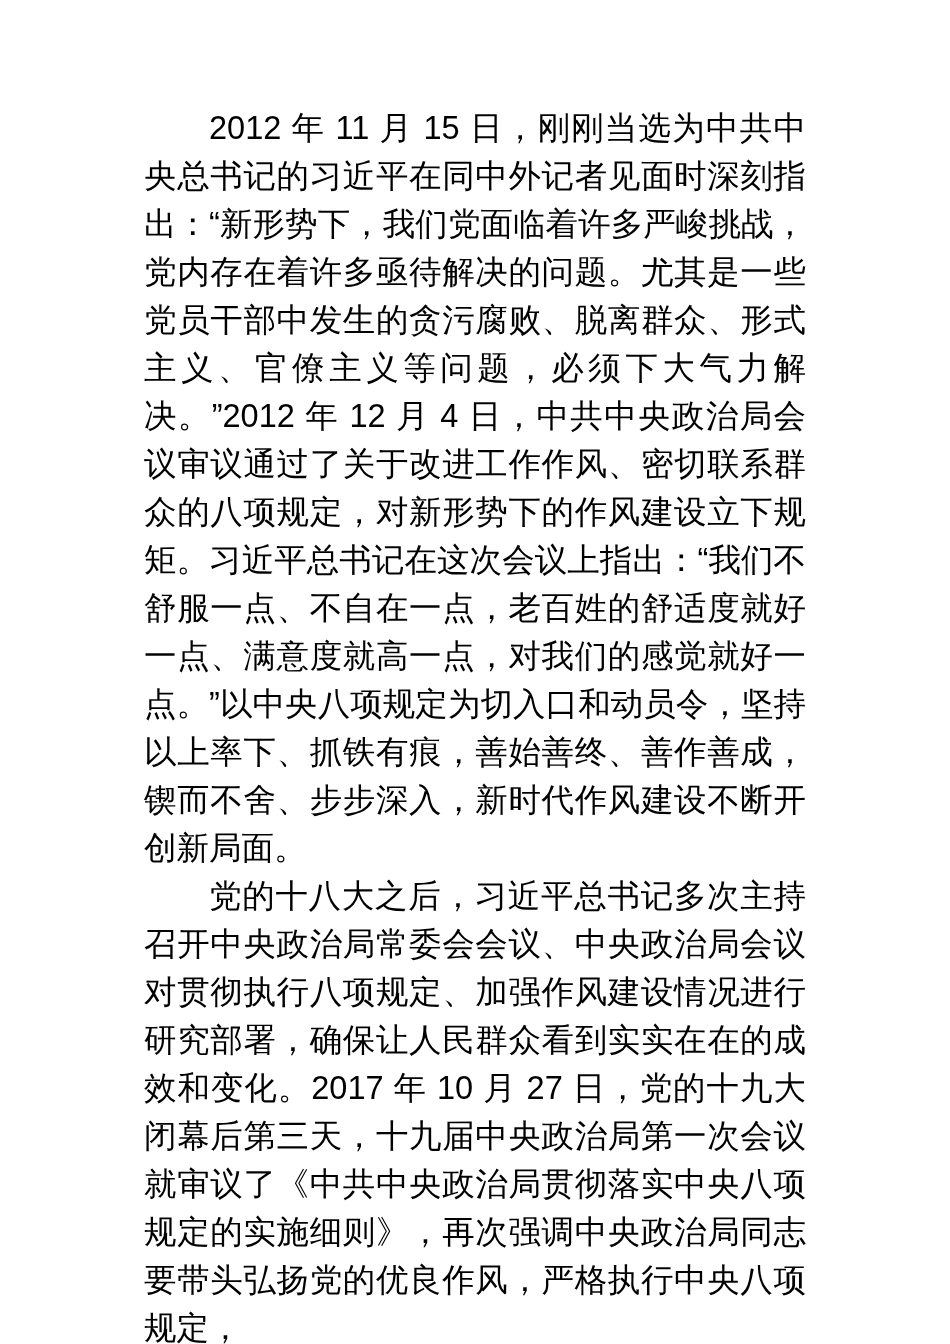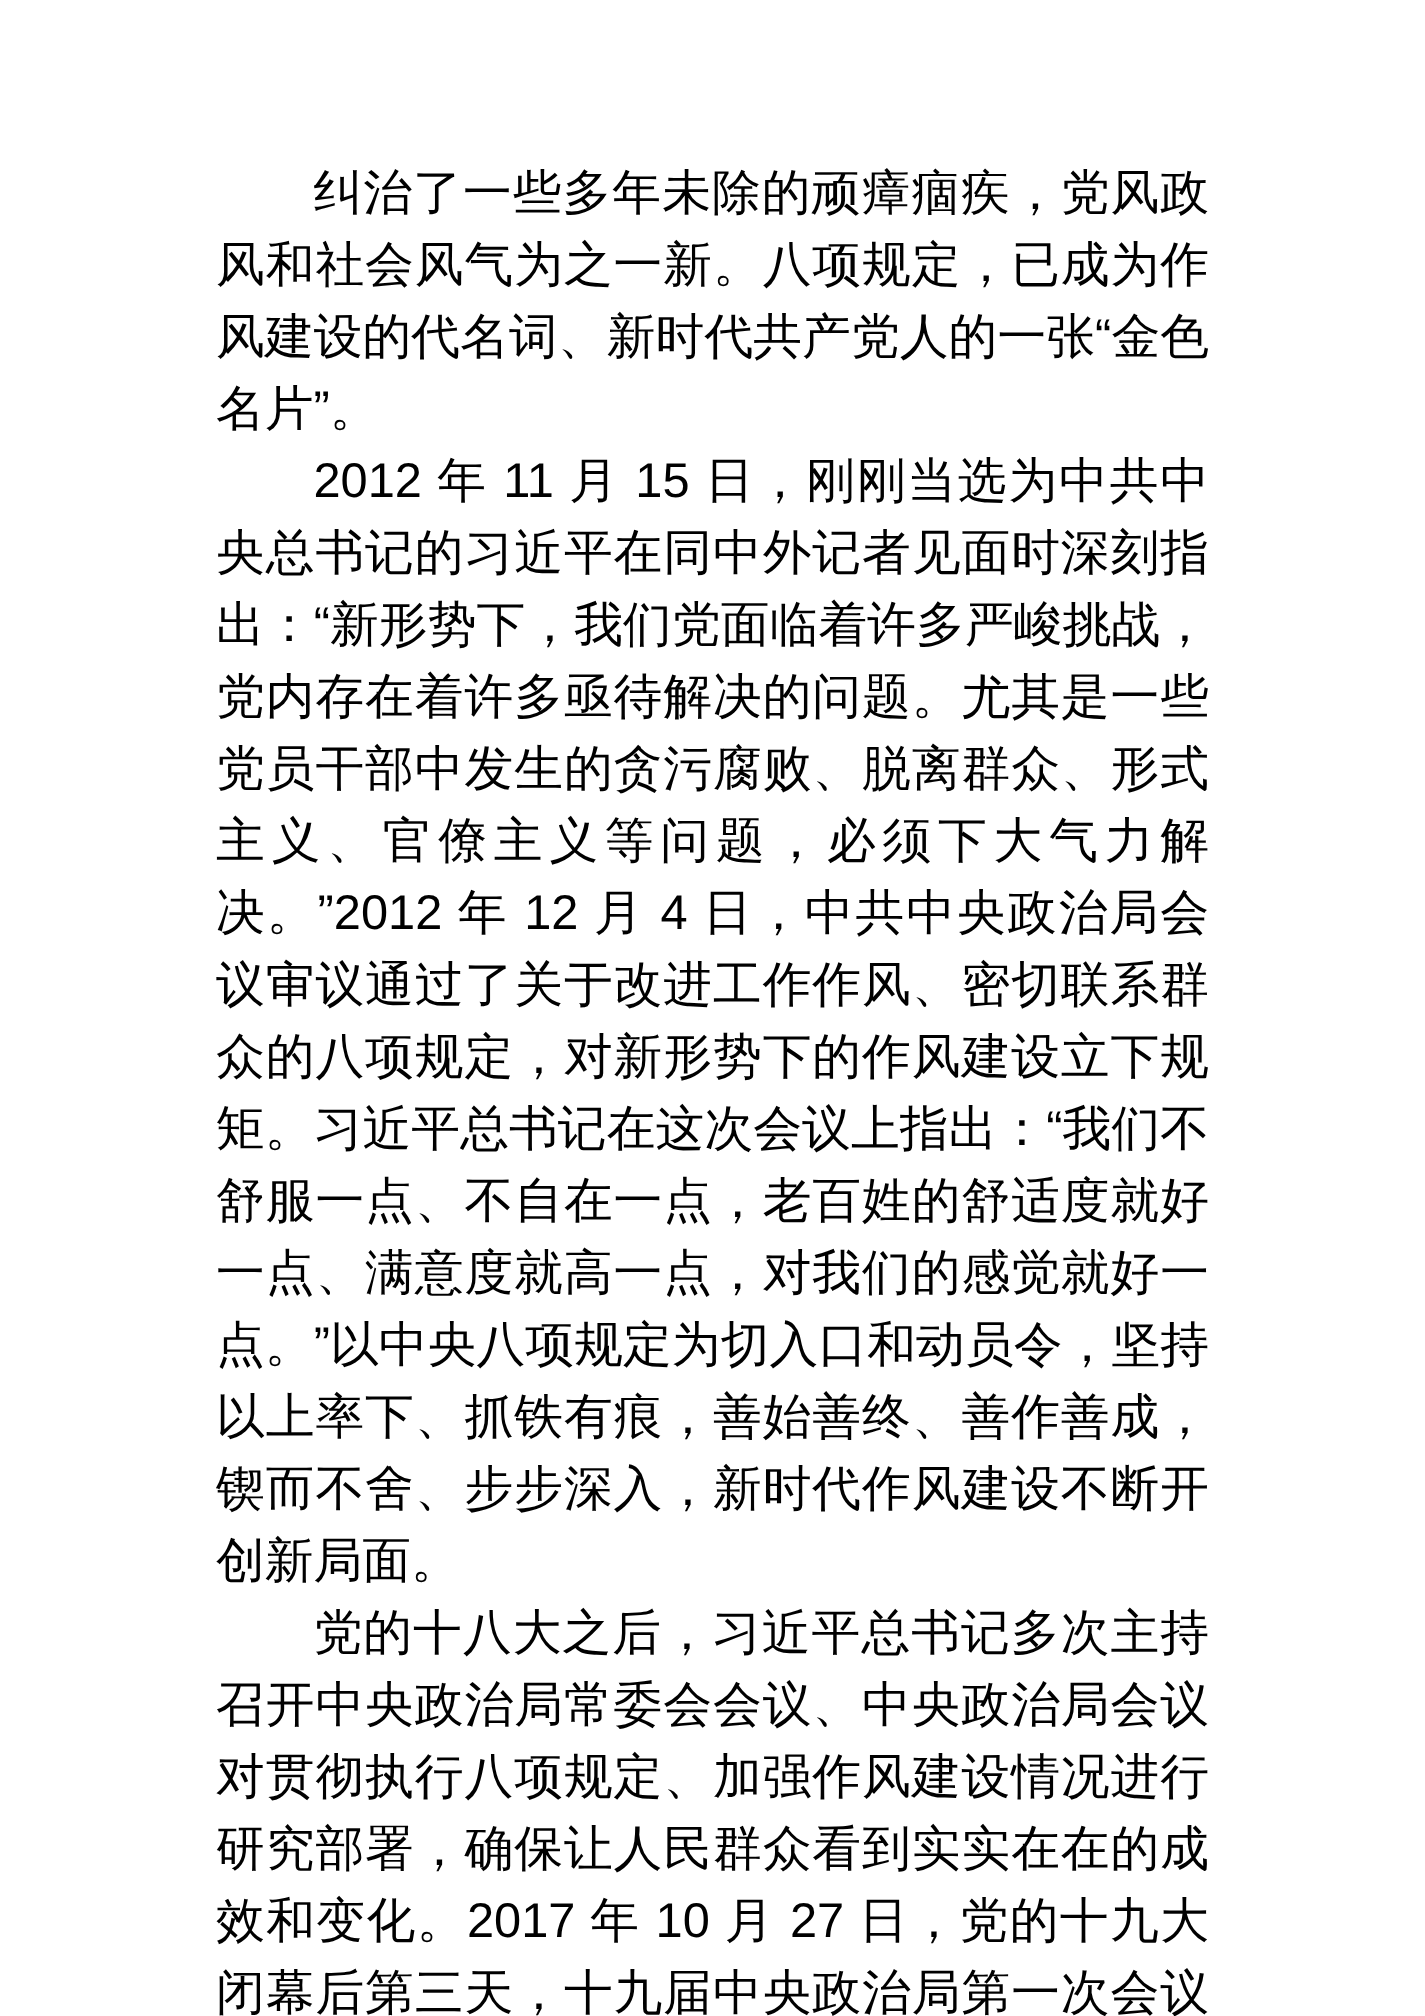--- a/index.html
+++ b/index.html
@@ -42,17 +42,16 @@
     word-break: break-all;
     overflow-wrap: anywhere;
     -webkit-font-smoothing: antialiased;
   }
 </style>
 </head>
 <body>
 
 <div class="page">
   <div class="doc-body">
-    <p class="para">纠治了一些多年未除的顽瘴痼疾，党风政风和社会风气为之一新。八项规定，已成为作风建设的代名词、新时代共产党人的一张“金色名片”。</p>
     <p class="para">2012 年 11 月 15 日，刚刚当选为中共中央总书记的习近平在同中外记者见面时深刻指出：“新形势下，我们党面临着许多严峻挑战，党内存在着许多亟待解决的问题。尤其是一些党员干部中发生的贪污腐败、脱离群众、形式主义、官僚主义等问题，必须下大气力解决。”2012 年 12 月 4 日，中共中央政治局会议审议通过了关于改进工作作风、密切联系群众的八项规定，对新形势下的作风建设立下规矩。习近平总书记在这次会议上指出：“我们不舒服一点、不自在一点，老百姓的舒适度就好一点、满意度就高一点，对我们的感觉就好一点。”以中央八项规定为切入口和动员令，坚持以上率下、抓铁有痕，善始善终、善作善成，锲而不舍、步步深入，新时代作风建设不断开创新局面。</p>
     <p class="para">党的十八大之后，习近平总书记多次主持召开中央政治局常委会会议、中央政治局会议对贯彻执行八项规定、加强作风建设情况进行研究部署，确保让人民群众看到实实在在的成效和变化。2017 年 10 月 27 日，党的十九大闭幕后第三天，十九届中央政治局第一次会议就审议了《中共中央政治局贯彻落实中央八项规定的实施细则》，再次强调中央政治局同志要带头弘扬党的优良作风，严格执行中央八项规定，</p>
   </div>
 </div>
 
 </body></html>

